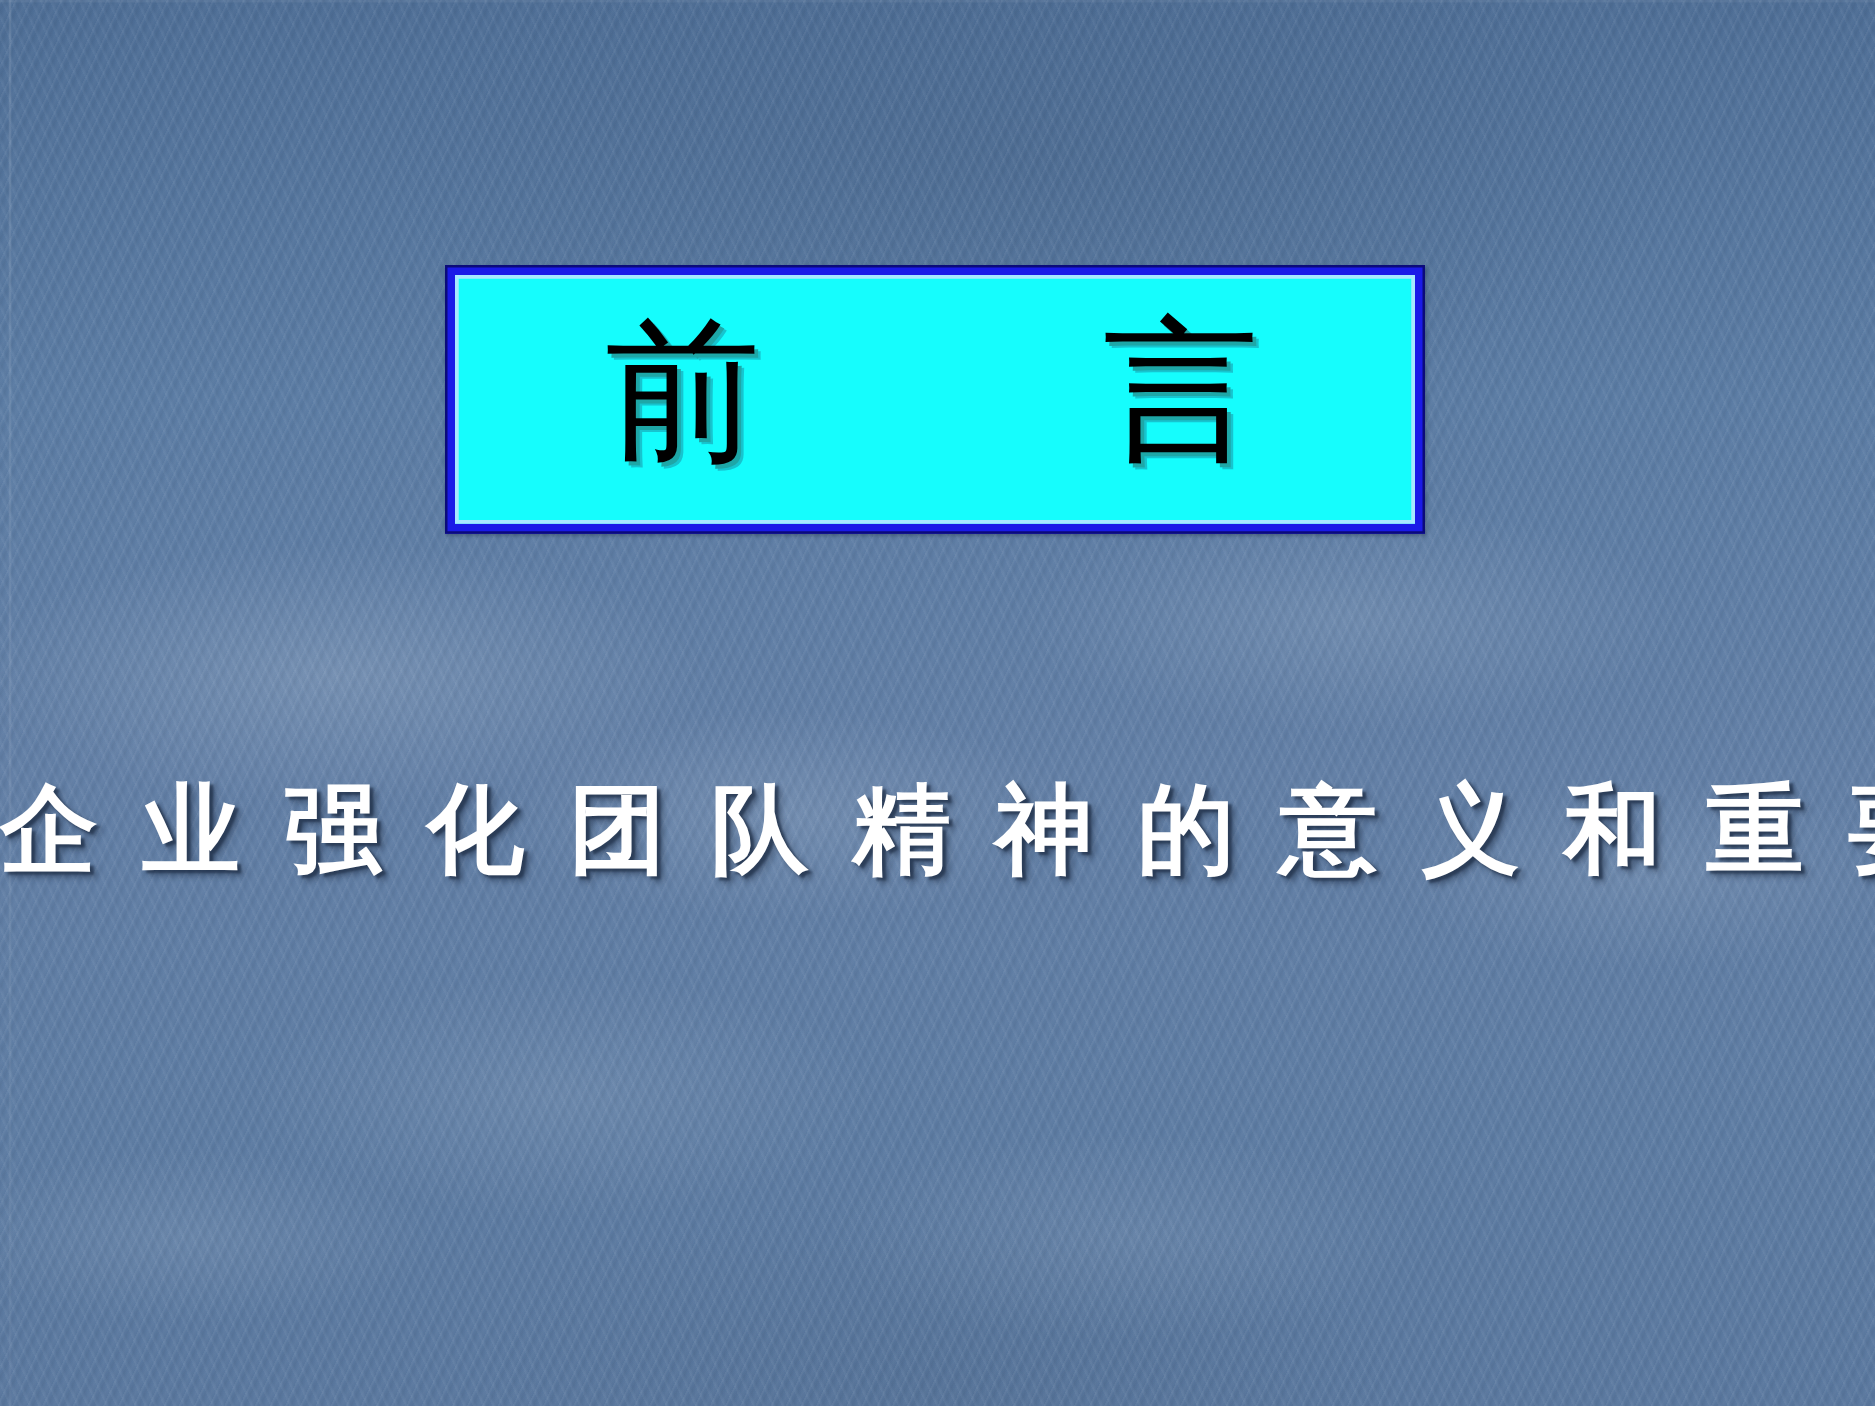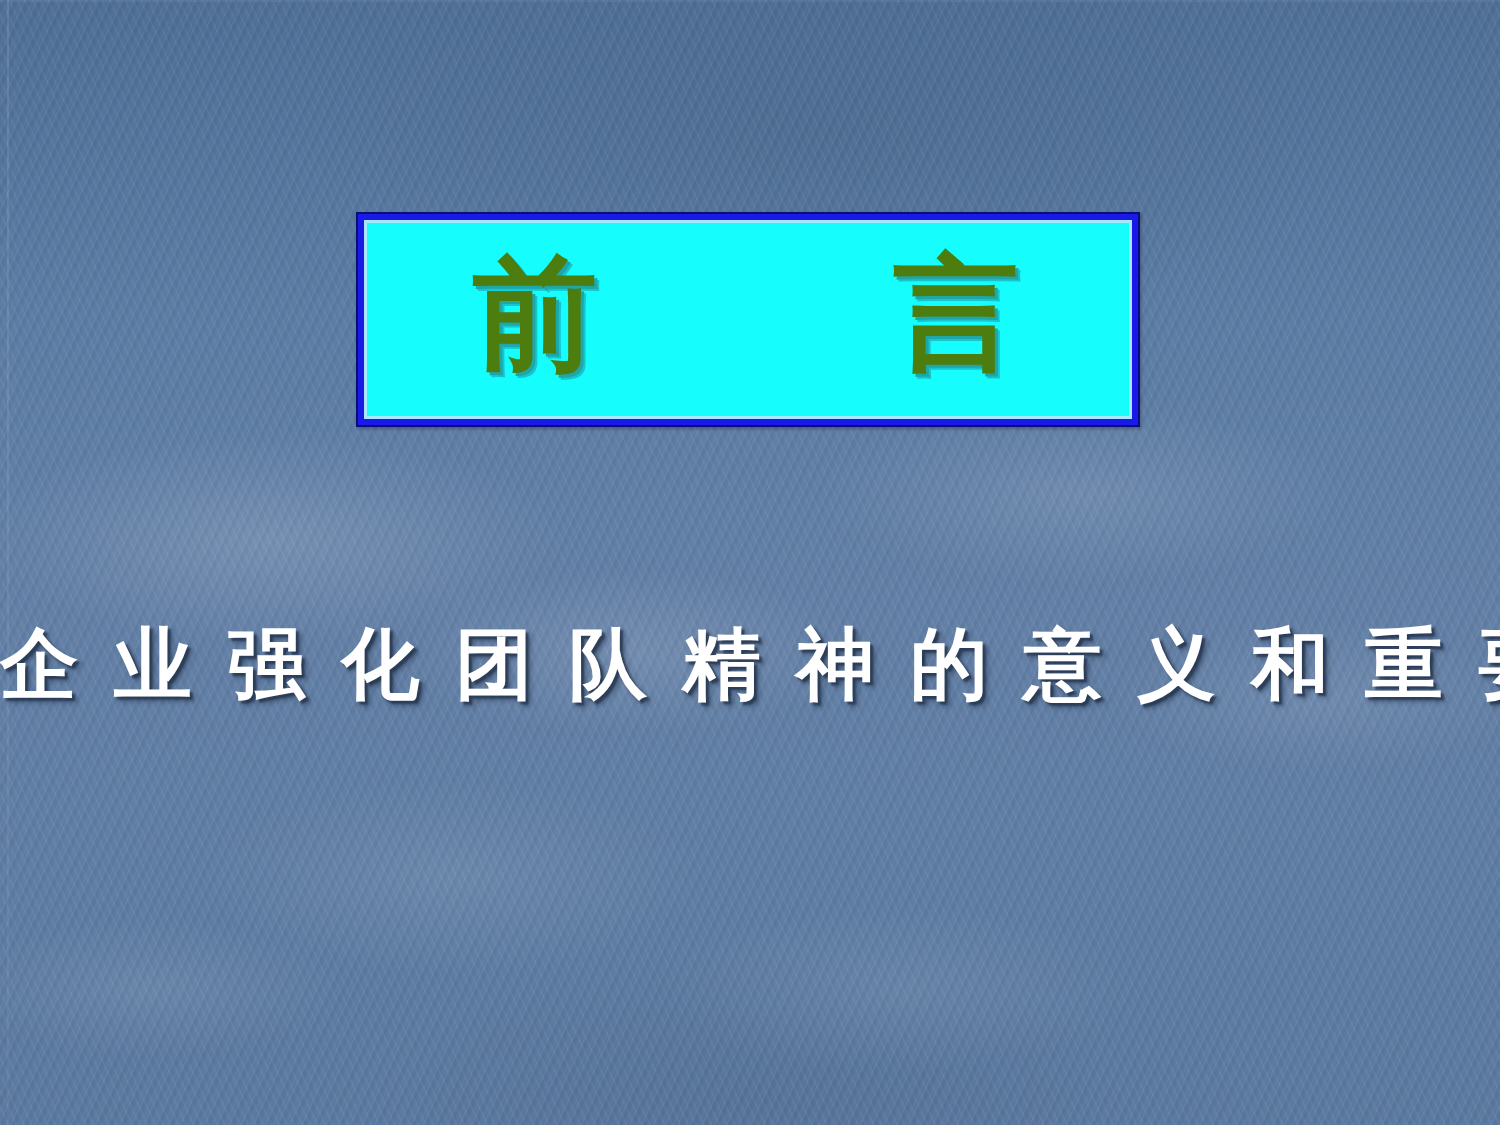--- a/index.html
+++ b/index.html
@@ -87,24 +87,24 @@
     height: 100%;
     box-sizing: border-box;
     border: 3px solid #a8e8ff;      
     background: #15fdfd;            
     display: flex;
     align-items: center;
     justify-content: center;
   }
   .title-text {
     font-family: "DejaVu Sans", "Liberation Sans", sans-serif;
-    font-weight: 700;
+    font-weight: 400;
     font-size: 125px;
     line-height: 1;
-    color: #4d7c0f;
+    color: #000000;
     letter-spacing: 0.04em;
     white-space: pre;
     text-shadow:
        3px 3px 0 #1ea7a7,
        5px 5px 0 rgba(26,150,170,0.55);
     transform: translateY(-6px);
     user-select: none;
   }
 
   

